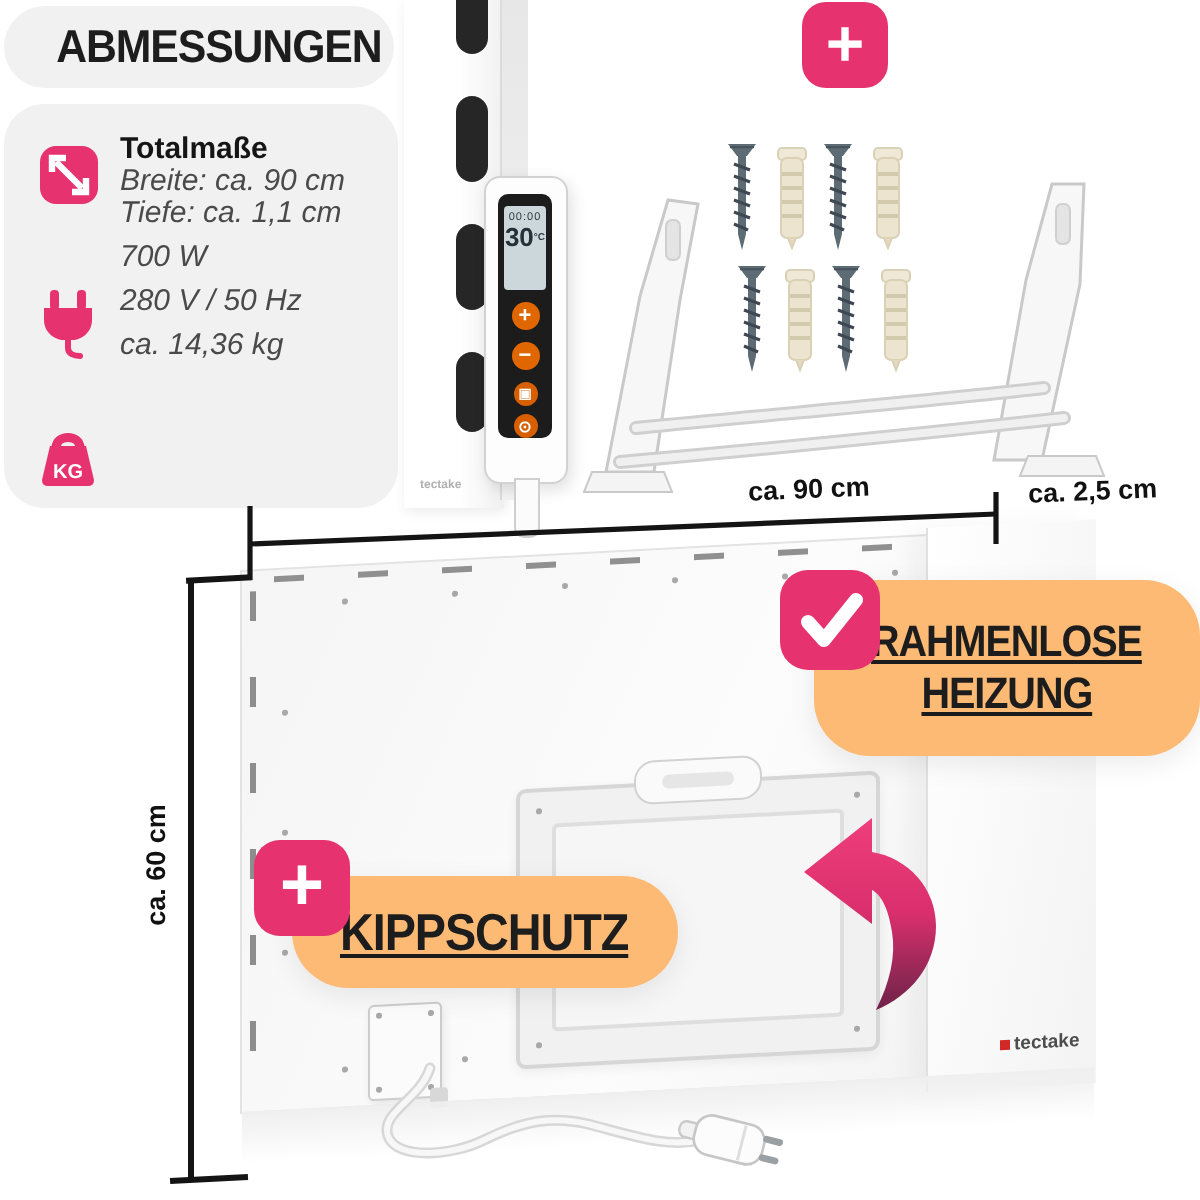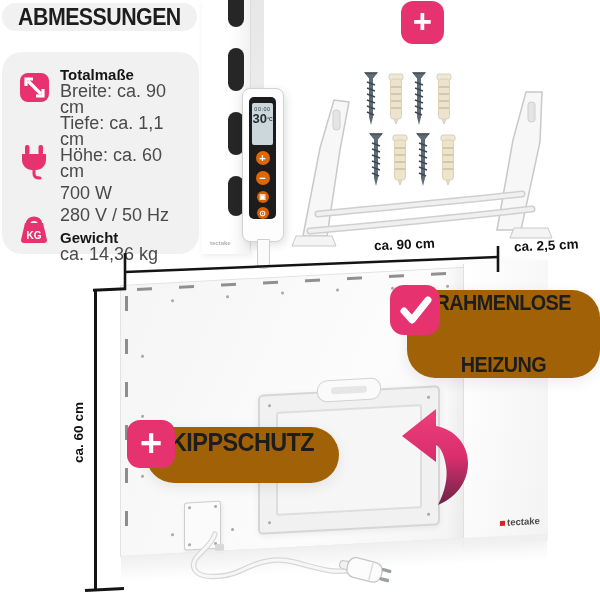--- a/index.html
+++ b/index.html
@@ -8,21 +8,21 @@
   .abs{position:absolute;}
   .pill{background:#f1f1f1;border-radius:26px;}
   .hdr{font-weight:800;letter-spacing:-0.6px;color:#1d1d1d;display:block;transform:scaleX(.93);white-space:nowrap;text-align:center;}
   .pinkbox{background:#e6326e;border-radius:12px;display:flex;align-items:center;justify-content:center;}
   .plus-glyph{color:#fff;font-weight:700;font-size:33px;line-height:1;transform:translateY(-1px);}
   
   #specs-card{left:2px;top:52px;width:197px;height:202px;background:#f1f1f1;border-radius:20px;
               box-sizing:border-box;padding:14px 8px 8px 58px;}
   .spec-item{margin-bottom:6px;}
   .spec-title{font-size:15px;font-weight:700;line-height:17px;color:#151515;}
-  .spec-line{font-size:18px;line-height:16px;color:#4a4a4a;}
+  .spec-line{font-size:15px;line-height:16px;color:#4a4a4a;font-style:italic;}
   .spec-icon{position:absolute;left:18px;}
   
   #side-view{left:198px;top:0;width:68px;height:260px;}
   #sv-body{position:absolute;left:4px;top:0;width:50px;height:254px;background:linear-gradient(to right,#ffffff 55%,#f0f0f0);box-shadow:1px 2px 6px rgba(0,0,0,.08);}
   #sv-edge{position:absolute;left:52px;top:0;width:13px;height:250px;background:linear-gradient(to bottom,#e7e7e7,#f4f4f4);border-left:1px solid #dcdcdc;}
   .slot{position:absolute;left:30px;width:16px;height:43px;background:#262626;border-radius:8px;}
   #sv-brand{position:absolute;left:12px;top:240px;font-size:6px;color:#b0b0b0;font-weight:700;}
   
   #thermo{left:242px;top:88px;width:40px;height:152px;background:#fdfdfd;border:1px solid #d2d2d2;border-radius:8px;box-shadow:2px 3px 8px rgba(0,0,0,.12);z-index:6;}
   #thermo-face{position:absolute;left:6px;top:8px;width:27px;height:122px;background:#1c1c1c;border-radius:5px;}
@@ -47,29 +47,29 @@
   #flap{position:absolute;left:342px;top:-4px;width:84px;height:282px;background:linear-gradient(100deg,#ffffff,#f3f3f3);border-left:1px solid #e0e0e0;box-shadow:-8px 0 12px rgba(0,0,0,.04);}
   #panel-brand{position:absolute;left:36px;bottom:16px;font-size:9.5px;font-weight:700;color:#4d4d4d;}
   #panel-brand .sq{display:inline-block;width:5px;height:5px;background:#d22727;margin-right:2px;}
   #mount-plate{position:absolute;left:137px;top:116px;width:178px;height:136px;background:#f1f1f1;border:2px solid #d6d6d6;border-radius:5px;box-shadow:0 2px 6px rgba(0,0,0,.06);}
   #mp-inner{position:absolute;left:16px;top:16px;right:16px;bottom:16px;border:2px solid #dedede;background:#f6f6f6;border-radius:3px;}
   #mp-handle{position:absolute;left:50%;top:-13px;transform:translateX(-50%);width:62px;height:20px;background:#fafafa;border:1.5px solid #d2d2d2;border-radius:10px;}
   #mp-slot{position:absolute;left:50%;top:50%;transform:translate(-50%,-50%);width:36px;height:7px;background:#e6e6e6;border-radius:4px;}
   #jbox{position:absolute;left:63px;top:220px;width:35px;height:46px;background:#fbfbfb;border:1.5px solid #cdcdcd;border-radius:3px;box-shadow:1px 2px 4px rgba(0,0,0,.08);}
   #jbox-stub{position:absolute;right:-4px;bottom:-6px;width:9px;height:10px;background:#d8d8d8;border-radius:2px;}
   
-  .badge{background:#a16207;border-radius:28px;box-shadow:0 4px 14px rgba(0,0,0,.08);display:flex;flex-direction:column;align-items:center;justify-content:space-between;z-index:30;}
+  .badge{background:#fdba74;border-radius:28px;box-shadow:0 4px 14px rgba(0,0,0,.08);display:flex;flex-direction:column;align-items:center;justify-content:center;z-index:30;text-decoration:underline;}
   .badge .hdr{transform:scaleX(.9);}
 </style>
 </head>
 <body>
 
 <div id="canvas">
 
-  <div class="abs pill" style="left:2px;top:3px;width:195px;height:28px;display:flex;align-items:center;justify-content:center;">
+  <div class="abs pill" style="left:2px;top:3px;width:195px;height:41px;display:flex;align-items:center;justify-content:flex-end;">
     <span class="hdr" style="font-size:23px;">ABMESSUNGEN</span>
   </div>
 
   <div class="abs" id="specs-card">
     <div class="spec-icon" style="top:21px;">
       <div class="pinkbox" style="width:29px;height:29px;border-radius:8px;">
         <svg width="29" height="29" viewBox="0 0 29 29">
           <line x1="8" y1="8" x2="21" y2="21" stroke="#fff" stroke-width="3.2"></line>
           <polyline points="13,6 6,6 6,13" fill="none" stroke="#fff" stroke-width="3.2"></polyline>
           <polyline points="16,23 23,23 23,16" fill="none" stroke="#fff" stroke-width="3.2"></polyline>
@@ -88,30 +88,28 @@
       <svg width="32" height="30" viewBox="0 0 32 30">
         <path d="M10 9 C10 2 22 2 22 9" stroke="#e6326e" stroke-width="4.5" fill="none"></path>
         <path d="M7 8 H25 L29 25 Q29 28 26 28 H6 Q3 28 3 25 Z" fill="#e6326e"></path>
         <text x="16" y="24" text-anchor="middle" font-size="10" font-weight="700" fill="#ffffff">KG</text>
       </svg>
     </div>
     <div class="spec-item">
       <div class="spec-title">Totalmaße</div>
       <div class="spec-line">Breite: ca. 90 cm</div>
       <div class="spec-line">Tiefe: ca. 1,1 cm</div>
-      <div class="spec-line">Höhe: ca. 60 cm</div>
     </div>
     <div class="spec-item">
       <div class="spec-line">700 W</div>
     </div>
     <div class="spec-item">
       <div class="spec-line">280 V / 50 Hz</div>
     </div>
     <div class="spec-item">
-      <div class="spec-title">Gewicht</div>
       <div class="spec-line">ca. 14,36 kg</div>
     </div>
   </div>
 
   <div class="abs pinkbox" style="left:401px;top:1px;width:43px;height:43px;z-index:3;">
     <span class="plus-glyph">+</span>
   </div>
 
   <div class="abs" id="side-view">
     <div id="sv-body"></div>
@@ -262,20 +260,20 @@
   <div class="abs badge" style="left:407px;top:290px;width:193px;height:88px;">
     <span class="hdr" style="font-size:22px;line-height:26px;">RAHMENLOSE</span>
     <span class="hdr" style="font-size:22px;line-height:26px;">HEIZUNG</span>
   </div>
   <div class="abs pinkbox" style="left:390px;top:285px;width:50px;height:50px;border-radius:14px;z-index:31;">
     <svg width="50" height="50" viewBox="0 0 50 50">
       <polyline points="14,26 22,35 38,15" fill="none" stroke="#ffffff" stroke-width="7" stroke-linecap="round" stroke-linejoin="round"></polyline>
     </svg>
   </div>
 
-  <div class="abs badge" style="left:146px;top:427px;width:193px;height:56px;border-radius:28px;">
+  <div class="abs badge" style="left:146px;top:438px;width:193px;height:56px;border-radius:28px;">
     <span class="hdr" style="font-size:26px;">KIPPSCHUTZ</span>
   </div>
   <div class="abs pinkbox" style="left:127px;top:420px;width:48px;height:48px;border-radius:13px;z-index:31;">
     <span class="plus-glyph" style="font-size:38px;">+</span>
   </div>
 
 </div>
 
 </body></html>

